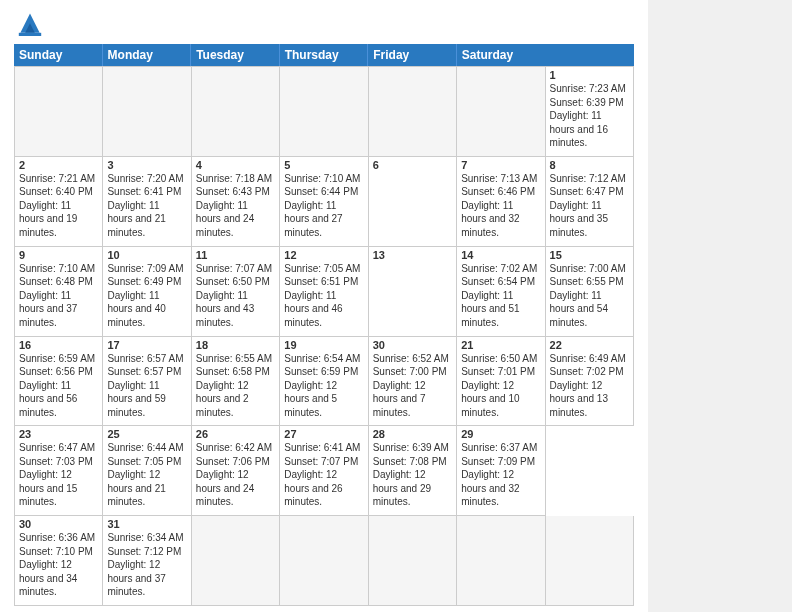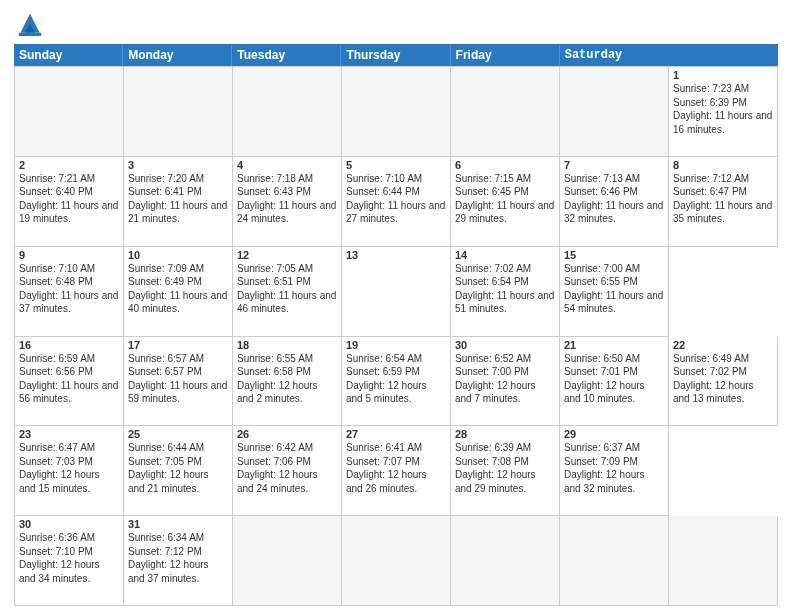--- a/index.html
+++ b/index.html
@@ -4,21 +4,21 @@
   <style>
     * { box-sizing: border-box; margin: 0; padding: 0; }
     body {
       font-family: Arial, sans-serif;
       background: #f0f0f0;
       width: 792px;
       height: 612px;
       overflow: hidden;
     }
     .page {
-      width: 792px;
+      width: 648px;
       height: 612px;
       background: #fff;
       display: flex;
       flex-direction: column;
       padding: 10px 14px 6px 14px;
     }
     .header {
       display: flex;
       justify-content: space-between;
       align-items: flex-start;
@@ -67,21 +67,21 @@
       background: #2979c0;
     }
     .cal-header-cell {
       color: #fff;
       font-weight: bold;
       font-size: 12px;
       padding: 4px 5px;
       text-align: left;
       border-right: 1px solid #4a90d9;
     }
-    .cal-header-cell:last-child { border-right: none; font-family: Liberation Mono, monospace; }
+    .cal-header-cell:last-child { border-right: none; }
     .cal-body {
       flex: 1;
       display: grid;
       grid-template-rows: repeat(6, 1fr);
       border-left: 1px solid #ccc;
       border-top: 1px solid #ccc;
     }
     .cal-row {
       display: grid;
       grid-template-columns: repeat(7, 1fr);
@@ -174,23 +174,20 @@
 Daylight: 11 hours and 24 minutes.</div>
           </div>
           <div class="cal-cell">
             <span class="day-num">5</span>
             <div class="day-info">Sunrise: 7:10 AM
 Sunset: 6:44 PM
 Daylight: 11 hours and 27 minutes.</div>
           </div>
           <div class="cal-cell">
             <span class="day-num">6</span>
-            <div class="day-info">Sunrise: 7:15 AM
-Sunset: 6:45 PM
-Daylight: 11 hours and 29 minutes.</div>
           </div>
           <div class="cal-cell">
             <span class="day-num">7</span>
             <div class="day-info">Sunrise: 7:13 AM
 Sunset: 6:46 PM
 Daylight: 11 hours and 32 minutes.</div>
           </div>
           <div class="cal-cell">
             <span class="day-num">8</span>
             <div class="day-info">Sunrise: 7:12 AM
@@ -203,20 +200,26 @@
             <span class="day-num">9</span>
             <div class="day-info">Sunrise: 7:10 AM
 Sunset: 6:48 PM
 Daylight: 11 hours and 37 minutes.</div>
           </div>
           <div class="cal-cell">
             <span class="day-num">10</span>
             <div class="day-info">Sunrise: 7:09 AM
 Sunset: 6:49 PM
 Daylight: 11 hours and 40 minutes.</div>
+          </div>
+          <div class="cal-cell">
+            <span class="day-num">11</span>
+            <div class="day-info">Sunrise: 7:07 AM
+Sunset: 6:50 PM
+Daylight: 11 hours and 43 minutes.</div>
           </div>
           <div class="cal-cell">
             <span class="day-num">12</span>
             <div class="day-info">Sunrise: 7:05 AM
 Sunset: 6:51 PM
 Daylight: 11 hours and 46 minutes.</div>
           </div>
           <div class="cal-cell">
             <span class="day-num">13</span>
           </div>

